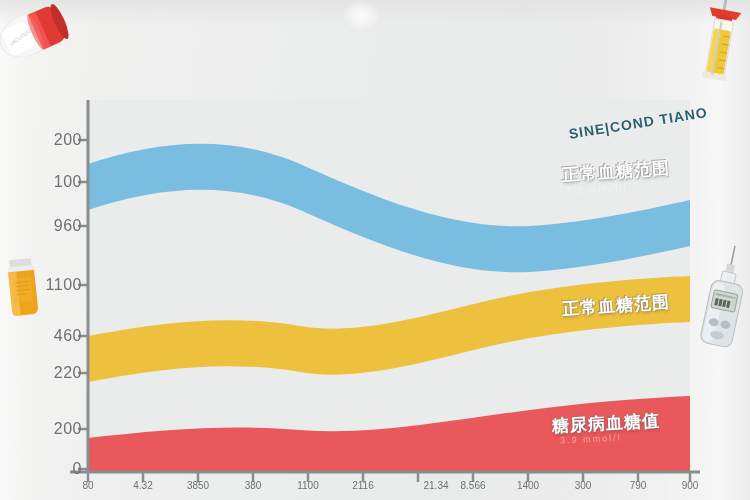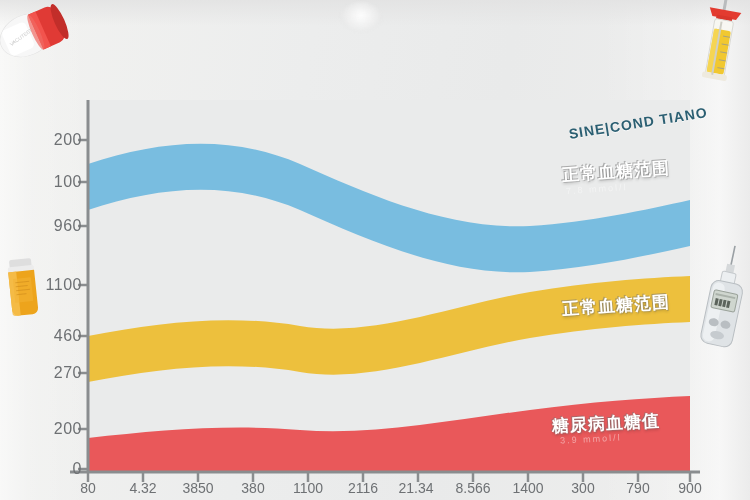--- a/index.html
+++ b/index.html
@@ -86,21 +86,21 @@
 
   
   #x-axis-labels {
     position: absolute;
     left: 88px; top: 380px;
     width: 602px; height: 22px;
   }
   .xtick {
     position: absolute;
     top: 0;
-    font-size: 14px;
+    font-size: 10px;
     color: #6e7174;
     transform: translateX(-50%);
     white-space: nowrap;
   }
 
   
   .band-label {
     position: absolute;
     font-size: 17px;
     font-weight: bold;
@@ -303,33 +303,33 @@
         </g>
       </g>
     </svg>
 
     <div id="y-axis-labels">
       <span class="ytick" style="top:40px">200</span>
       <span class="ytick" style="top:82px">100</span>
       <span class="ytick" style="top:126px">960</span>
       <span class="ytick" style="top:185px">1100</span>
       <span class="ytick" style="top:236px">460</span>
-      <span class="ytick" style="top:273px">270</span>
+      <span class="ytick" style="top:273px">220</span>
       <span class="ytick" style="top:329px">200</span>
       <span class="ytick" style="top:369px">0</span>
     </div>
 
     <div id="x-axis-labels">
       <span class="xtick" style="left:0px">80</span>
       <span class="xtick" style="left:55px">4.32</span>
       <span class="xtick" style="left:110px">3850</span>
       <span class="xtick" style="left:165px">380</span>
       <span class="xtick" style="left:220px">1100</span>
       <span class="xtick" style="left:275px">2116</span>
-      <span class="xtick" style="left:328px">21.34</span>
+      <span class="xtick" style="left:348px">21.34</span>
       <span class="xtick" style="left:385px">8.566</span>
       <span class="xtick" style="left:440px">1400</span>
       <span class="xtick" style="left:495px">300</span>
       <span class="xtick" style="left:550px">790</span>
       <span class="xtick" style="left:602px">900</span>
     </div>
   </div>
 
   <div id="brand">SINE|COND TIANO</div>
 

